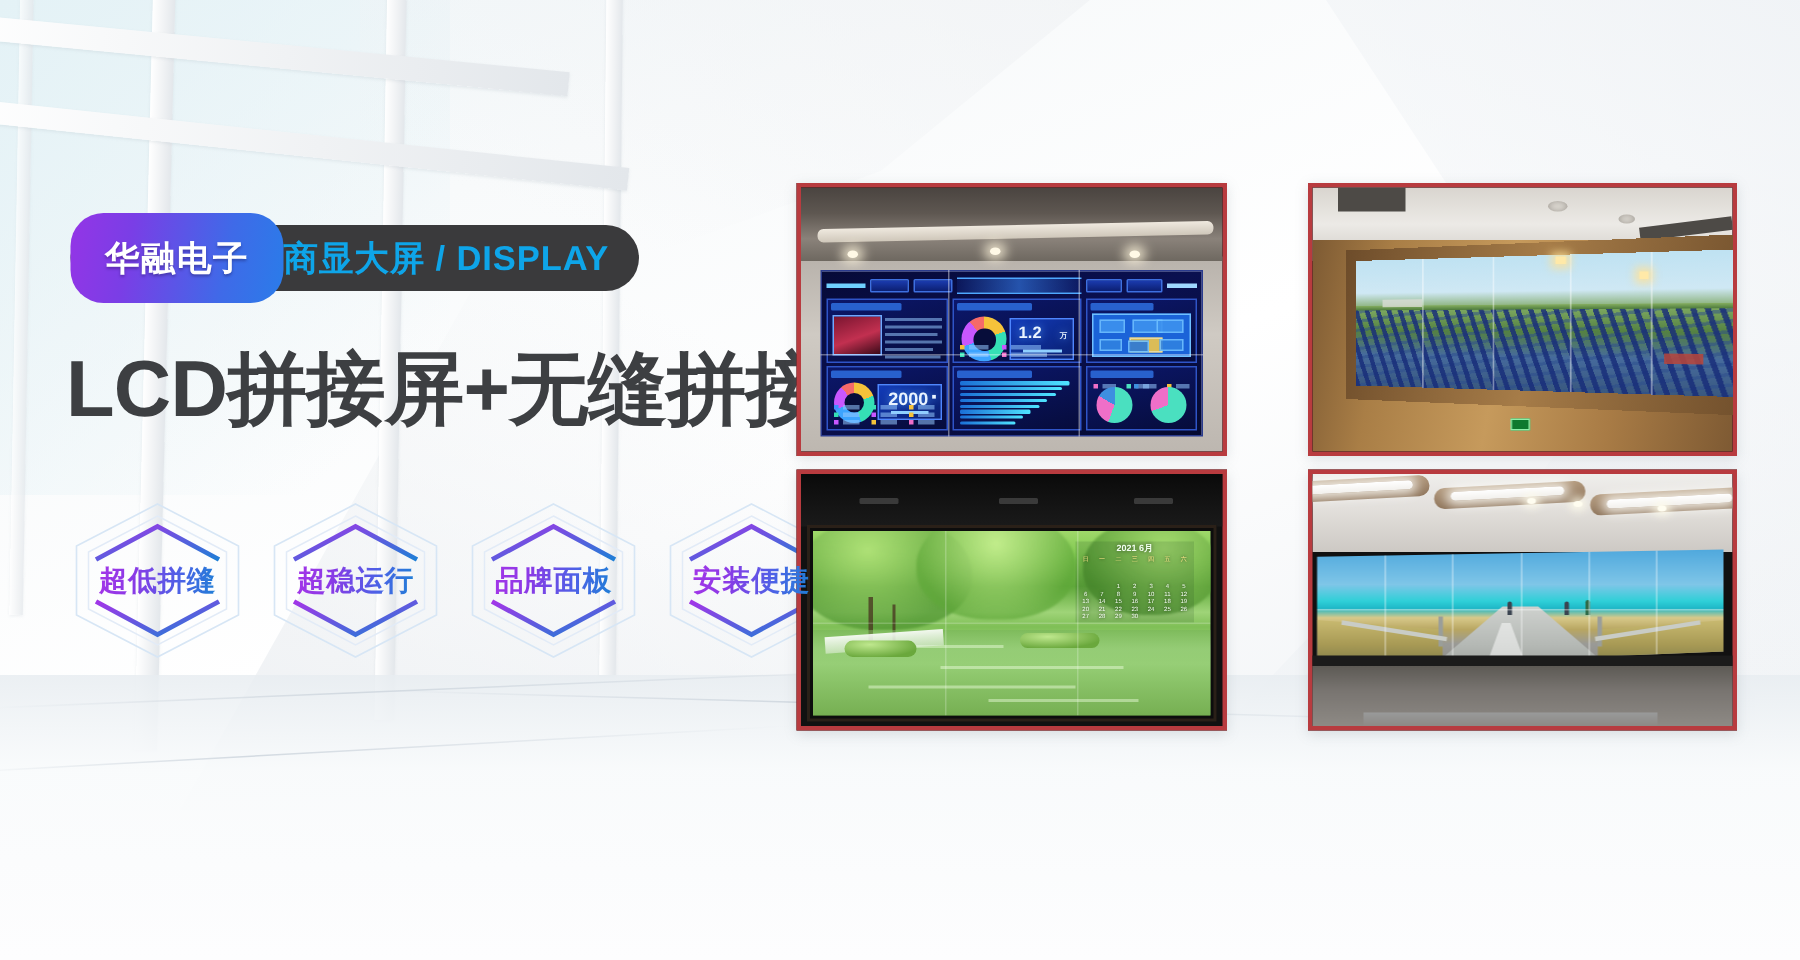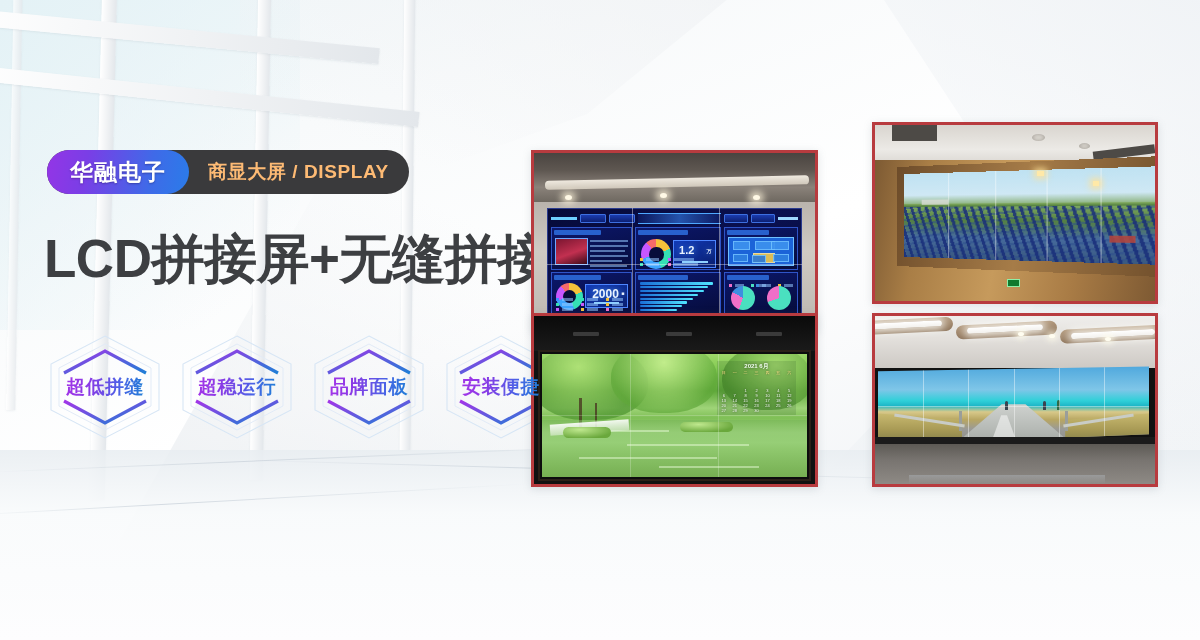--- a/index.html
+++ b/index.html
@@ -91,34 +91,34 @@
 
   
   .badge-wrap {
     position: absolute; left: 47px; top: 150px;
     height: 44px; display: flex; align-items: center;
     background: #3a3a3c;
     border-radius: 22px;
     padding: 0 20px 0 0;
   }
   .badge-brand {
-    height: 44px; min-width: 142px;
+    height: 60px; min-width: 142px;
     display: flex; align-items: center; justify-content: center;
     border-radius: 22px;
     background: linear-gradient(100deg, #9435e6 0%, #7a3ee6 28%, #3f6ae8 72%, #2a7ce9 100%);
     color: #ffffff;
     font-size: 23px; font-weight: bold; letter-spacing: 1px;
     padding: 0 20px;
     text-shadow: 0 1px 2px rgba(20,10,60,.35);
     text-align: right;
   }
   .badge-sub {
-    color: #fdba74;
-    font-size: 19px; font-weight: bold;
-    padding-left: 19px; letter-spacing: .6px;
+    color: #0ea5e9;
+    font-size: 23px; font-weight: bold;
+    letter-spacing: .6px;
     white-space: nowrap;
   }
 
   
   .headline {
     position: absolute; left: 44px; top: 224px;
     font-size: 53px; font-weight: bold;
     color: #3d3f42;
     letter-spacing: -0.5px;
     white-space: nowrap;
@@ -155,21 +155,21 @@
   }
 
   
   .photo {
     position: absolute;
     border: 3px solid #b83b3f;
     background: #111;
     overflow: hidden;
     box-shadow: 0 2px 8px rgba(120,130,140,.22);
   }
-  .ph-tl { left: 531px; top: 122px; width: 287px; height: 182px; margin-top: 28px; }
+  .ph-tl { left: 531px; top: 122px; width: 287px; height: 182px; }
   .ph-tr { left: 872px; top: 122px; width: 286px; height: 182px; }
   .ph-bl { left: 531px; top: 313px; width: 287px; height: 174px; }
   .ph-br { left: 872px; top: 313px; width: 286px; height: 174px; }
 
   .ph-inner { position: absolute; inset: 0; overflow: hidden; }
 
   
   .room1-ceiling {
     position: absolute; left:0; top:0; width:100%; height: 28%;
     background: linear-gradient(180deg, #4a4440 0%, #5e5751 35%, #8a827a 70%, #6e6860 100%);

